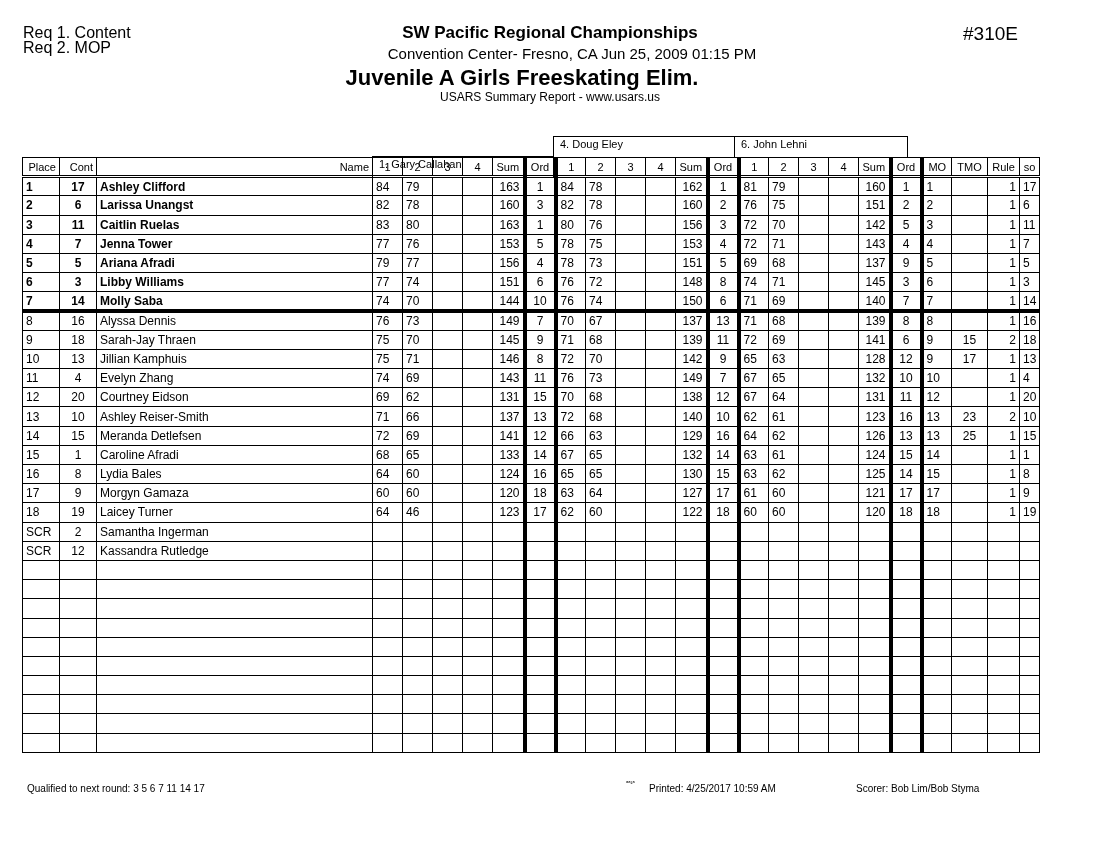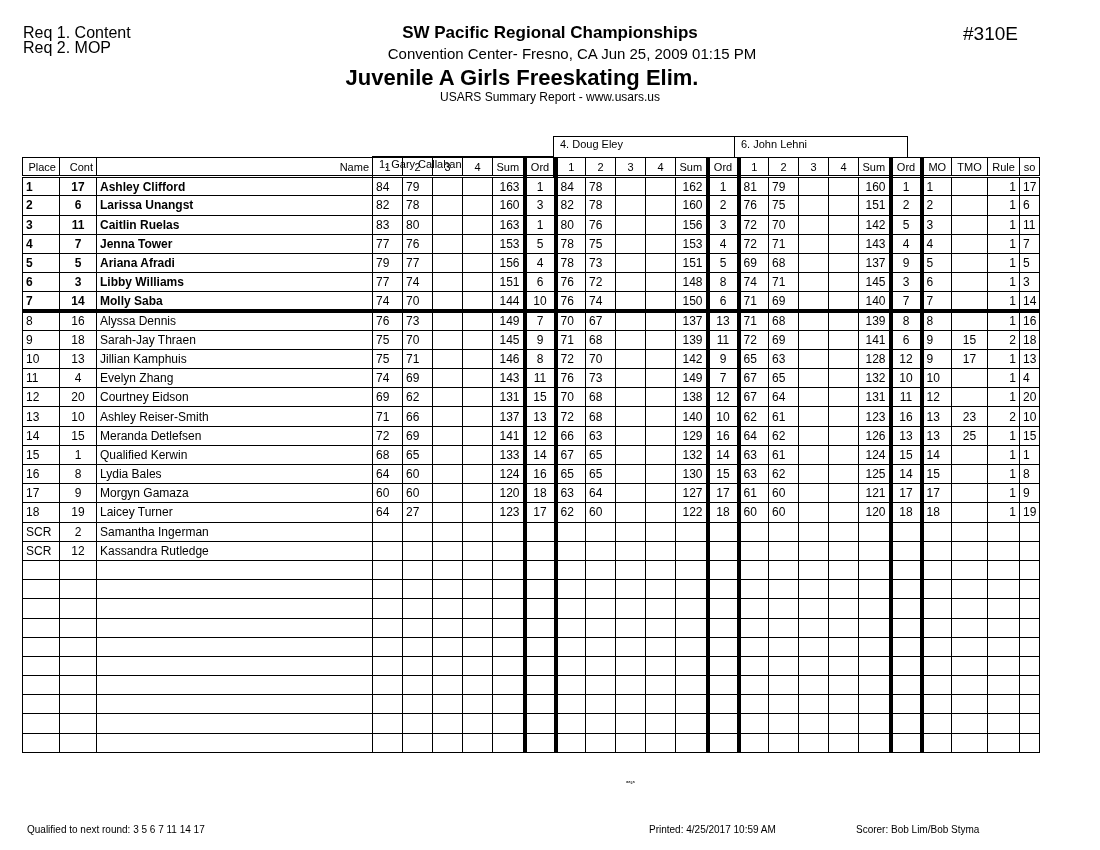--- a/index.html
+++ b/index.html
@@ -18,21 +18,21 @@
   table.grid th { font-size:11px; text-align:right; }
   table.grid th.c { text-align:center; }
   table.grid tr.head th { border-bottom:3px double #000; }
   td.r { text-align:right; }
   td.c { text-align:center; }
   td.ord { font-weight:bold; text-align:center; }
   .thickL { border-left:4px solid #000 !important; }
   tr.bold td.b { font-weight:bold; }
   tr.cutline td { border-bottom:4px solid #000; }
 
-  .footer { position:absolute; top:824px; font-size:10px; }
+  .footer { position:absolute; top:783px; font-size:10px; }
 </style>
 </head>
 <body>
 
 <div class="req">
   <div>Req  1.  Content</div>
   <div>Req  2.  MOP</div>
 </div>
 <div class="title1">SW Pacific Regional Championships</div>
 <div class="title2">Convention Center- Fresno, CA  Jun 25, 2009  01:15 PM</div>
@@ -476,21 +476,21 @@
         <td class="r">126</td>
         <td class="ord thickL">13</td>
         <td class="thickL">13</td>
         <td class="c">25</td>
         <td class="r">1</td>
         <td>15</td>
       </tr>
       <tr>
         <td class="b">15</td>
         <td class="c b">1</td>
-        <td class="b">Qualified Kerwin</td>
+        <td class="b">Caroline Afradi</td>
         <td>68</td>
         <td>65</td>
         <td></td>
         <td></td>
         <td class="r">133</td>
         <td class="ord thickL">14</td>
         <td class="thickL">67</td>
         <td>65</td>
         <td></td>
         <td></td>
@@ -559,21 +559,21 @@
         <td class="thickL">17</td>
         <td class="c"></td>
         <td class="r">1</td>
         <td>9</td>
       </tr>
       <tr>
         <td class="b">18</td>
         <td class="c b">19</td>
         <td class="b">Laicey Turner</td>
         <td>64</td>
-        <td>27</td>
+        <td>46</td>
         <td></td>
         <td></td>
         <td class="r">123</td>
         <td class="ord thickL">17</td>
         <td class="thickL">62</td>
         <td>60</td>
         <td></td>
         <td></td>
         <td class="r">122</td>
         <td class="ord thickL">18</td>

